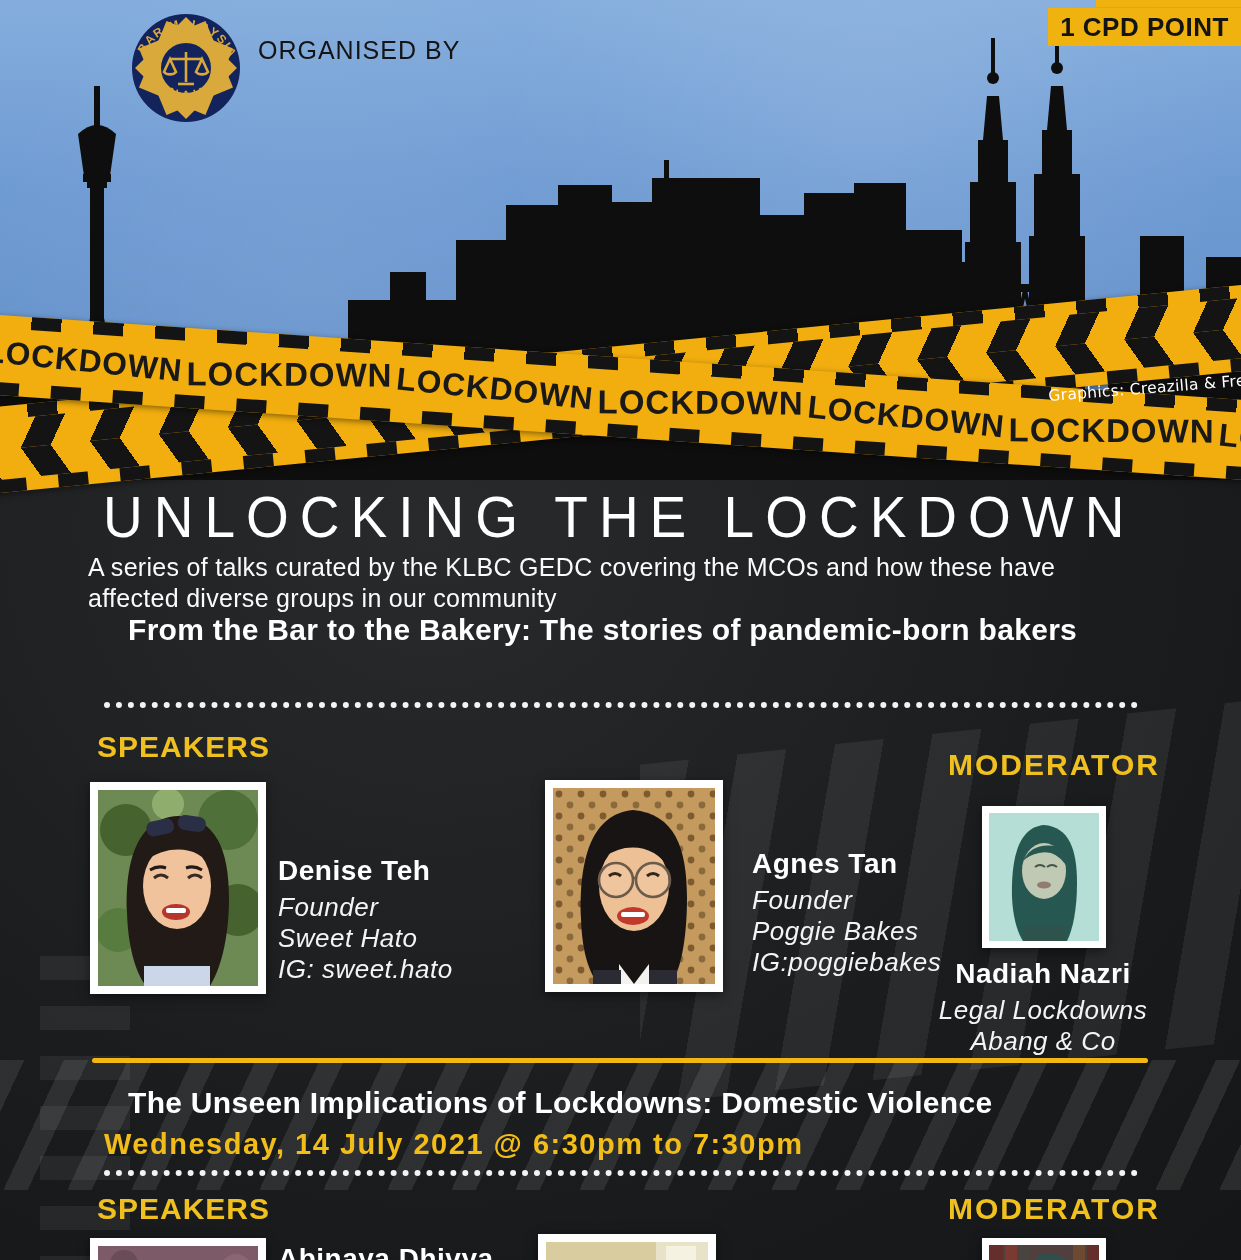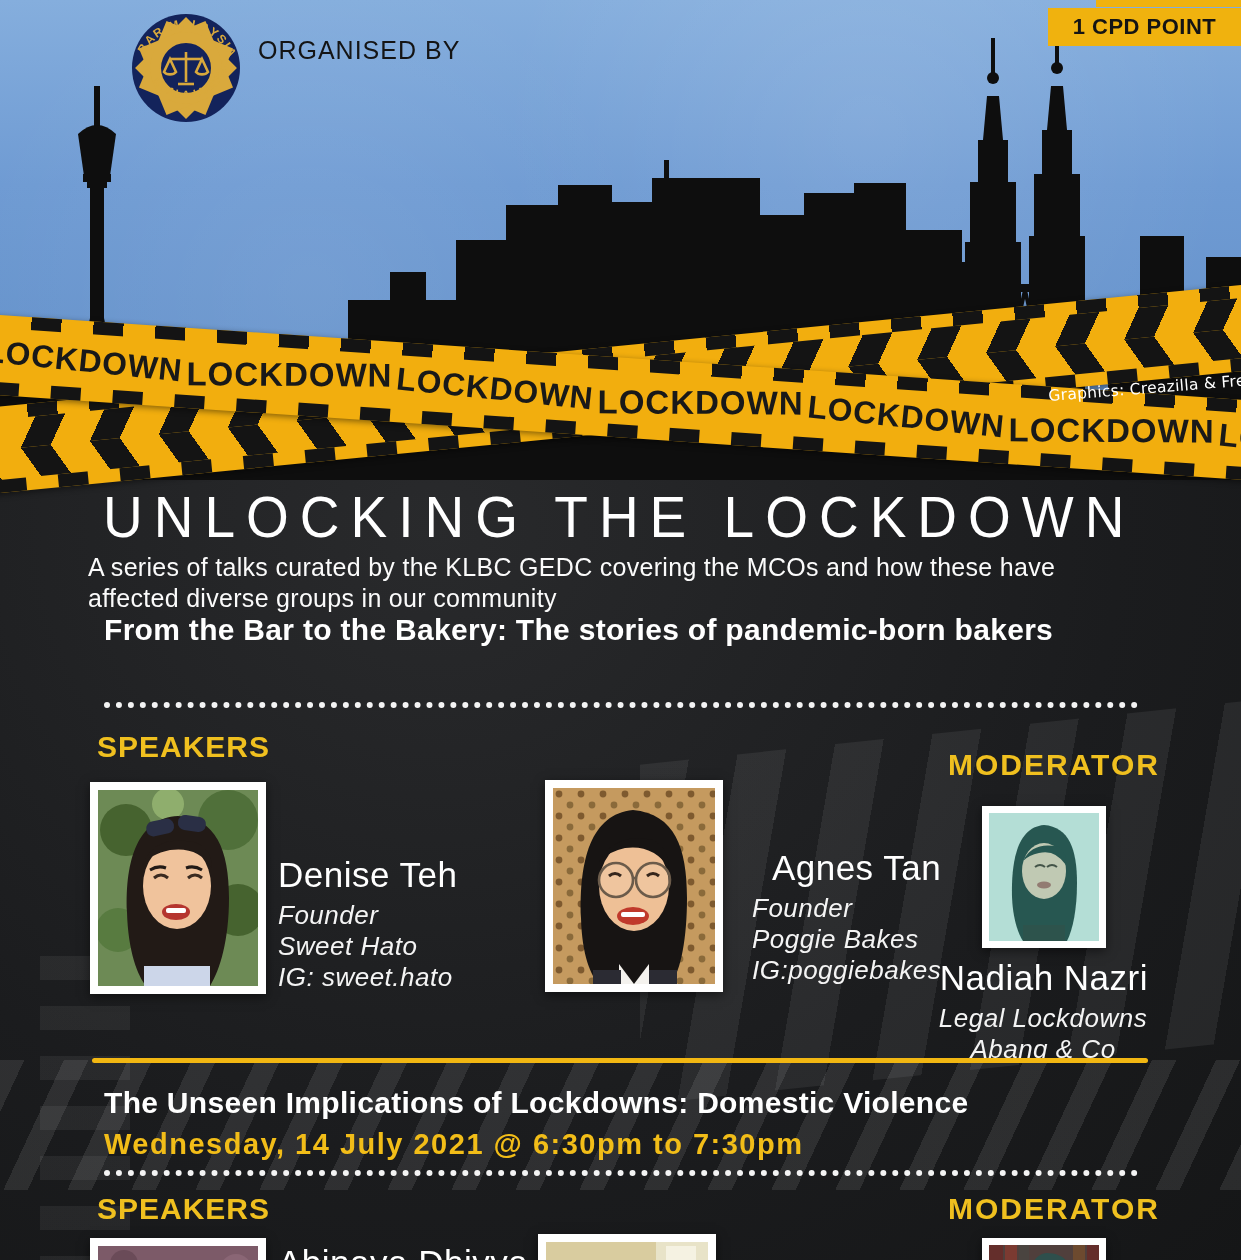--- a/index.html
+++ b/index.html
@@ -14,21 +14,21 @@
        radial-gradient(circle at 25% 70%,rgba(255,255,255,.07),transparent 35%);}
 
   #skyline{position:absolute;left:0;top:0;z-index:1;}
 
   
   .logo{position:absolute;left:128px;top:8px;z-index:6;}
   .org-block{position:absolute;left:258px;top:36px;z-index:6;color:#141414;}
   .org-line1{font-size:25px;font-weight:400;letter-spacing:1px;}
   .org-line2{font-size:25px;font-weight:600;letter-spacing:.5px;margin-top:16px;}
   .cpd{position:absolute;left:1048px;top:8px;width:193px;height:38px;z-index:6;
-       background:#f0b20e;color:#141414;font-size:22px;font-weight:700;
+       background:#f0b20e;color:#141414;font-size:26px;font-weight:700;
        display:flex;align-items:center;justify-content:center;letter-spacing:.5px;}
   .cpd-sliver{position:absolute;left:1096px;top:0;width:145px;height:7px;background:#f0b20e;z-index:6;}
 
   
   .tape{position:absolute;background:#f2ae0e;box-shadow:0 2px 6px rgba(0,0,0,.45);}
   .tape-dash-top,.tape-dash-bottom{position:absolute;left:0;right:0;height:13px;
        background:repeating-linear-gradient(90deg,#141414 0 30px,transparent 30px 62px);}
   .tape-dash-top{top:0;}
   .tape-dash-bottom{bottom:0;background-position:24px 0;}
   .tape-lockdown{left:-30px;top:313px;width:1345px;height:80px;
@@ -57,34 +57,34 @@
        background:repeating-linear-gradient(115deg,#fff 0 22px,transparent 22px 58px);}
   .tex-vert{left:40px;top:540px;width:90px;height:340px;opacity:.06;
        background:repeating-linear-gradient(0deg,#fff 0 24px,transparent 24px 50px);}
 
   .content{position:absolute;left:0;top:0;width:1241px;height:860px;z-index:2;}
 
   .main-title{position:absolute;left:103px;top:84px;color:#ffffff;
        font-size:55px;font-weight:400;letter-spacing:11px;white-space:nowrap;transform:scaleY(1.04);transform-origin:left top;}
   .subtitle{position:absolute;left:88px;top:152px;color:#fbfbfb;font-size:25px;line-height:31px;letter-spacing:.3px;}
 
-  .session-title{position:absolute;color:#ffffff;font-size:30px;font-weight:700;letter-spacing:.3px;white-space:nowrap;}
+  .session-title{position:absolute;color:#ffffff;font-size:30px;font-weight:700;letter-spacing:.3px;white-space:nowrap;margin-left:24px;}
   .session-date{position:absolute;color:#f2bd18;font-size:29px;font-weight:700;letter-spacing:1.5px;white-space:nowrap;}
   .dotline{position:absolute;left:104px;width:1034px;border-top:6px dotted rgba(255,255,255,.95);}
 
   .lbl{position:absolute;color:#f0c01f;font-size:30px;font-weight:700;letter-spacing:1px;}
   .lbl-right{text-align:right;width:190px;letter-spacing:2px;}
 
   .photo{position:absolute;background:#fff;box-shadow:0 3px 10px rgba(0,0,0,.5);}
   .photo svg{display:block;}
   .ph-speaker{padding:8px;}
   .ph-mod{padding:7px;}
 
   .sp-text{position:absolute;color:#fff;}
-  .sp-name{font-size:35px;font-weight:400;letter-spacing:.5px;margin-bottom:5px;text-align:right;}
+  .sp-name{font-size:28px;font-weight:700;letter-spacing:.5px;margin-bottom:5px;}
   .sp-role{font-size:26px;font-style:italic;font-weight:400;line-height:31px;color:#f4f4f4;letter-spacing:.5px;}
   .mod-text{text-align:center;}
 
   .yellow-rule{position:absolute;left:92px;top:658px;width:1056px;height:5px;background:#f2b712;border-radius:3px;}
 </style>
 </head>
 <body>
 
 <div class="poster">
 

